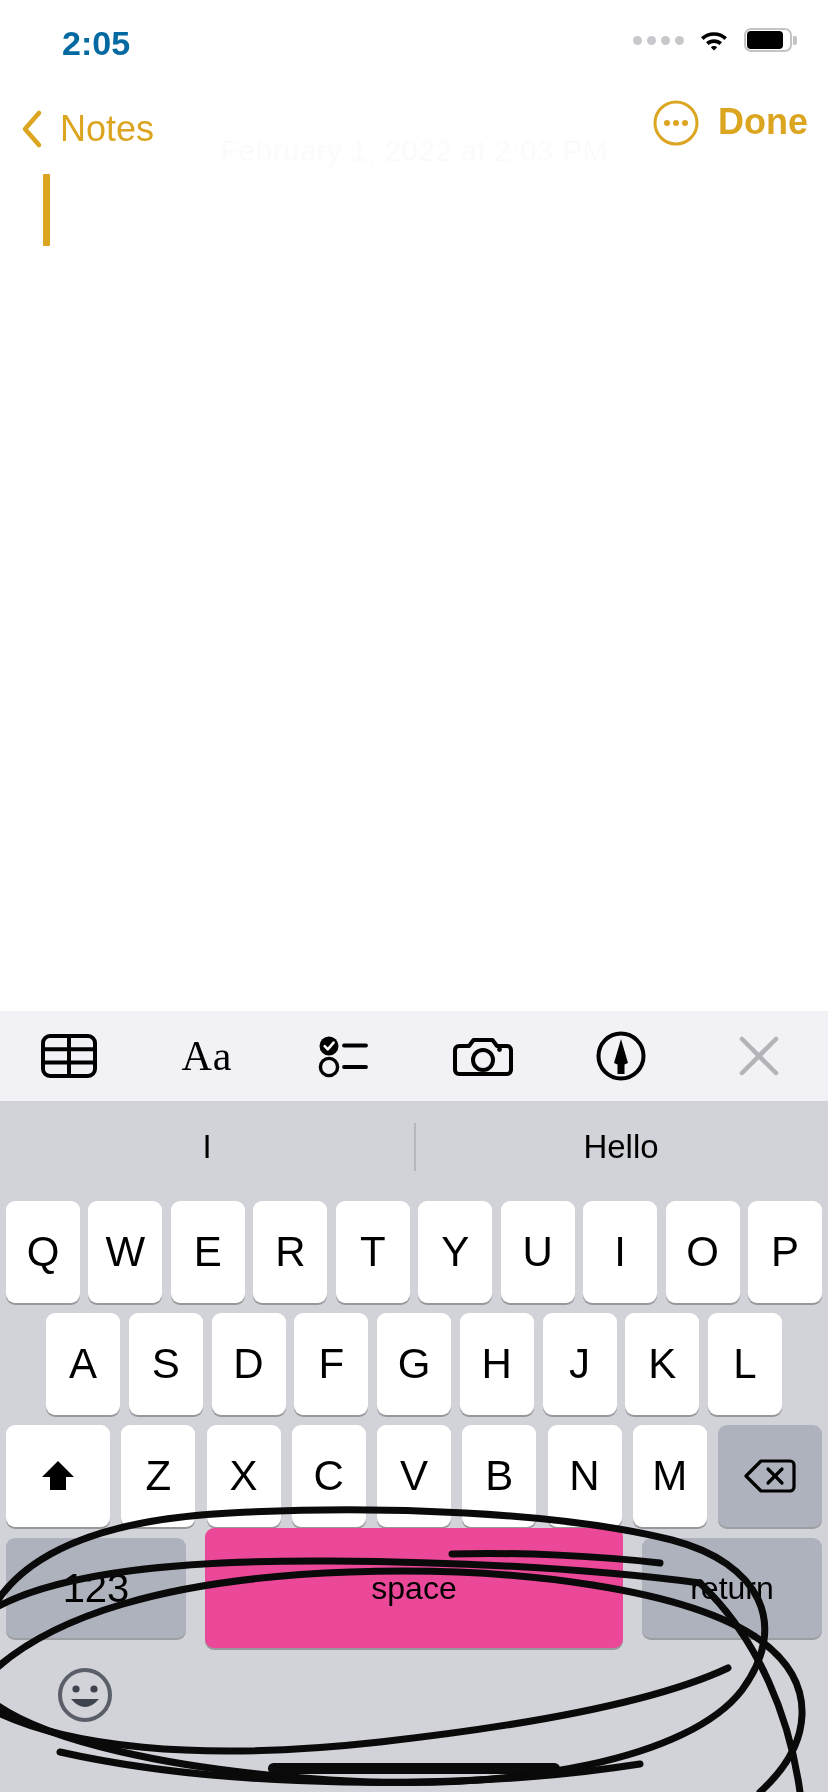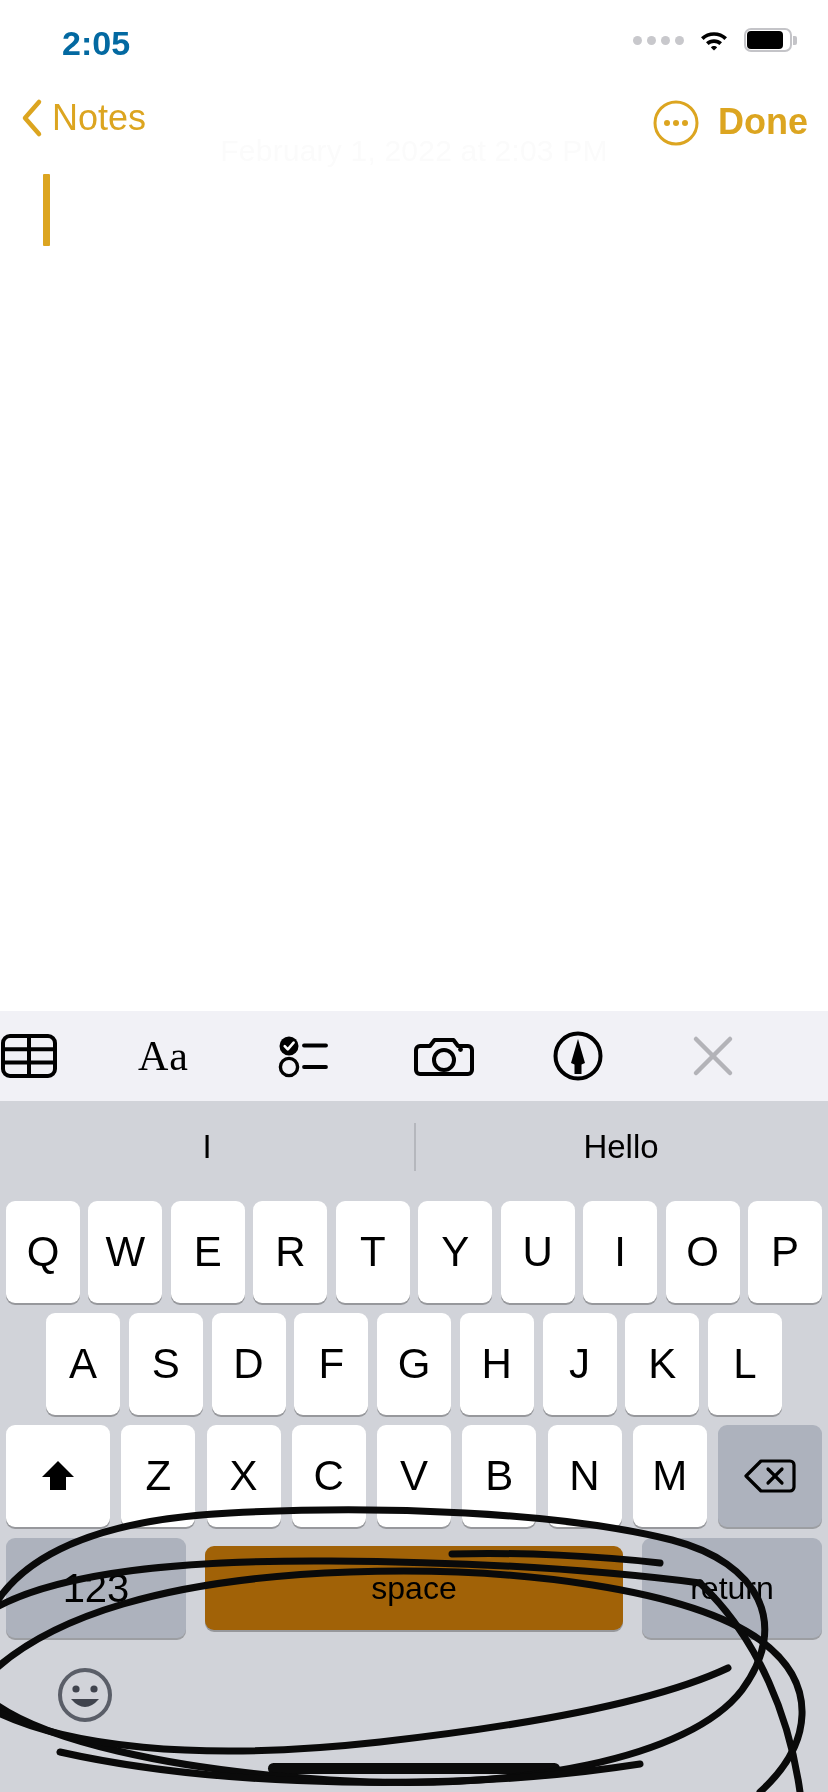--- a/index.html
+++ b/index.html
@@ -44,22 +44,22 @@
   .sb-batt .nub {
     position:absolute; right:-5px; top:8px; width:4px; height:9px;
     background:#c4c4c8; border-radius:0 2px 2px 0;
   }
 
   
   .navbar {
     position:absolute; top:92px; left:0; width:828px; height:72px;
   }
   .nav-back {
-    position:absolute; left:20px; top:6px;
-    display:flex; align-items:center; gap:8px;
+    position:absolute; left:20px; top:17px;
+    display:flex; align-items:center; gap:16px;
     color:#DCA520; cursor:pointer;
   }
   .nav-chevron { width:24px; height:40px; display:block; }
   .nav-back-label {
     font-size:36px; color:#DCA520; line-height:40px;
   }
   .nav-more {
     position:absolute; right:128px; top:7px;
     width:48px; height:48px; cursor:pointer;
   }
@@ -87,21 +87,21 @@
     position:absolute; top:0; left:0; width:828px; height:720px;
   }
 
   
   .kb-toolbar {
     position:absolute; top:1011px; left:0; width:828px; height:90px;
     background:#F1F1F6;
     display:flex; align-items:center;
   }
   .kb-tool {
-    flex:1; display:flex; align-items:center; 
+    flex:1; display:flex; align-items:center; justify-content:center;
     height:90px; cursor:pointer;
   }
   .kb-tool svg { display:block; }
   .kb-tool .aa {
     font-size:42px; color:#000; font-family:"Liberation Serif", serif;
     letter-spacing:1px;
   }
 
   
   .keyboard {
@@ -142,21 +142,21 @@
     width:104px; background:#ffffff;
   }
   .key.wide-del {
     width:104px; background:#ADB2BD; box-shadow:0 2px 0 rgba(0,0,0,0.25);
   }
   .key.k123 {
     width:180px; height:100px; background:#ADB2BD;
     font-size:40px; box-shadow:0 2px 0 rgba(0,0,0,0.25);
   }
   .key.kspace {
-    width:418px; height:84px; background:#a16207;
+    width:418px; height:120px; background:#ec4899;
     font-size:32px;
   }
   .key.kreturn {
     width:180px; height:100px; background:#ADB2BD;
     font-size:32px; box-shadow:0 2px 0 rgba(0,0,0,0.25);
   }
 
   .kb-bottom {
     position:absolute; top:548px; left:0; width:828px; height:143px;
   }

